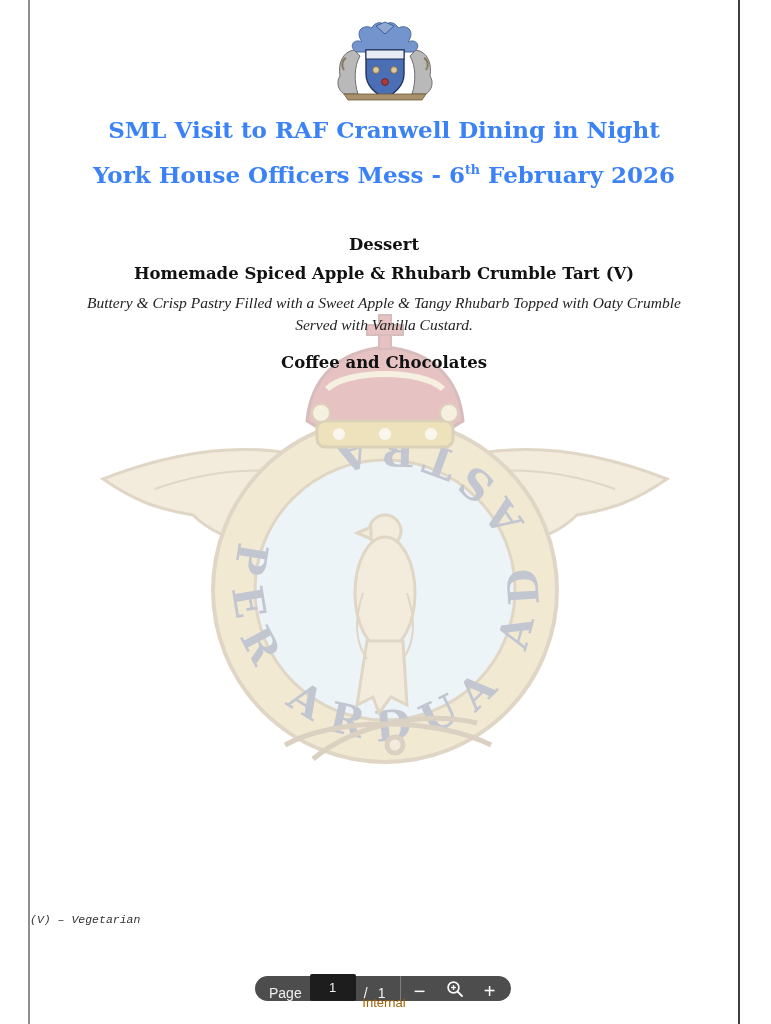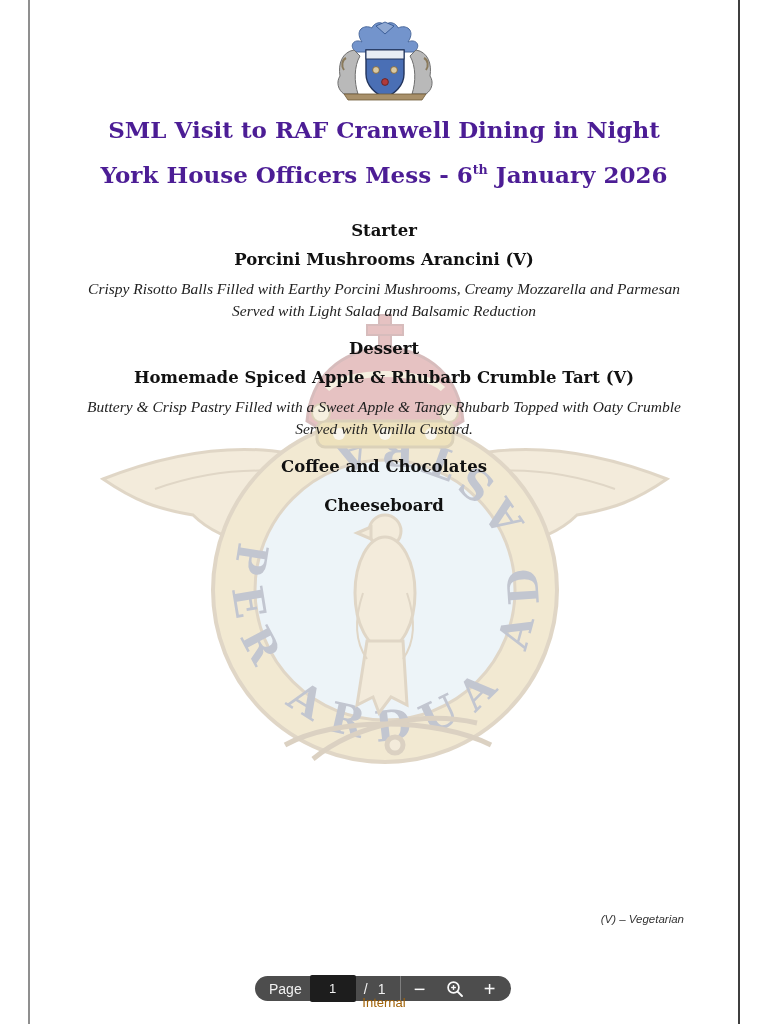--- a/index.html
+++ b/index.html
@@ -16,56 +16,56 @@
 
   
   .crest{position:absolute;left:324px;top:20px;width:122px;height:84px;}
 
   
   .watermark{position:absolute;left:95px;top:293px;width:580px;height:484px;opacity:.3;pointer-events:none;}
 
   
   .doc-title{
     position:absolute;left:30px;top:110px;width:708px;
-    text-align:center;font-weight:bold;font-size:23px;line-height:40px;color:#4c1d95;
+    text-align:center;font-weight:bold;font-size:23px;line-height:40px;color:#3b82f6;
   }
   .doc-title sup{font-size:.55em;vertical-align:super;}
 
   
   .menu{position:absolute;left:30px;top:218px;width:708px;text-align:center;z-index:2;}
   .menu-section{margin:0 0 14px 0;}
   .section-header{
     margin:0 0 4px 0;font-size:16.5px;font-weight:bold;line-height:25px;color:#111;
   }
   .dish-name{font-size:16.5px;font-weight:bold;line-height:25px;margin:0 0 6px 0;color:#111;}
   .menu-section.subsection .dish-name{margin-bottom:0;}
   .dish-desc{
     font-family:"Liberation Serif","DejaVu Serif",serif;
     font-style:italic;font-size:15.5px;line-height:22px;
     max-width:620px;margin:0 auto;color:#222;
   }
 
   
   .legend{
-    position:absolute;left:30px;top:911px;width:654px;text-align:right;
-    font-family:Liberation Sans, sans-serif;font-style:italic;
+    position:absolute;left:30px;top:911px;width:654px;text-align:left;
+    font-family:Liberation Mono, monospace;font-style:italic;
     font-size:11.5px;line-height:17px;color:#333;
   }
 
   
   .classification{
     position:absolute;left:284px;top:995px;width:200px;text-align:center;
     font-family:"Liberation Sans",sans-serif;font-size:13px;color:#a16207;z-index:7;
   }
 
   
   .toolbar{
     position:absolute;left:255px;top:976px;width:256px;height:25px;
     background:rgba(64,64,64,.93);border-radius:21px;z-index:5;
-    display:flex;align-items:center;
+    display:flex;align-items:flex-end;
     font-family:"Liberation Sans",sans-serif;color:#f1f1f1;font-size:14px;
   }
   .toolbar .page-label{margin-left:14px;}
   .toolbar .page-input{
     width:42px;height:25px;margin-left:8px;border:none;border-radius:2px;
     background:#1d1d1d;color:#f1f1f1;text-align:center;font-size:13px;
     font-family:"Liberation Sans",sans-serif;outline:none;
   }
   .toolbar .slash{margin-left:8px;}
   .toolbar .total-pages{margin-left:9px;width:10px;text-align:center;}
@@ -148,41 +148,33 @@
     <circle cx="244" cy="141" r="6" fill="#ece2c4"></circle>
     <circle cx="290" cy="141" r="6" fill="#ece2c4"></circle>
     <circle cx="336" cy="141" r="6" fill="#ece2c4"></circle>
     <circle cx="226" cy="120" r="9" fill="#e3cf9a" stroke="#8a6a1a" stroke-width="2"></circle>
     <circle cx="354" cy="120" r="9" fill="#e3cf9a" stroke="#8a6a1a" stroke-width="2"></circle>
   </g>
 </svg>
 
 <div class="doc-title">
   <div>SML Visit to RAF Cranwell Dining in Night</div>
-  <div><span>York House Officers Mess - 6</span><sup>th</sup><span> January 2026</span></div>
+  <div><span>York House Officers Mess - 6</span><sup>th</sup><span> February 2026</span></div>
 </div>
 
 <div class="menu" id="menu">
-    <div class="menu-section">
-      <div class="section-header">Starter</div>
-      <div class="dish-name">Porcini Mushrooms Arancini (V)</div>
-      <div class="dish-desc">Crispy Risotto Balls Filled with Earthy Porcini Mushrooms, Creamy Mozzarella and Parmesan Served with Light Salad and Balsamic Reduction</div>
-    </div>
     <div class="menu-section subsection">
     </div>
     <div class="menu-section">
       <div class="section-header">Dessert</div>
       <div class="dish-name">Homemade Spiced Apple &amp; Rhubarb Crumble Tart (V)</div>
       <div class="dish-desc">Buttery &amp; Crisp Pastry Filled with a Sweet Apple &amp; Tangy Rhubarb Topped with Oaty Crumble Served with Vanilla Custard.</div>
     </div>
     <div class="menu-section subsection">
       <div class="dish-name">Coffee and Chocolates</div>
-    </div>
-    <div class="menu-section subsection">
-      <div class="dish-name">Cheeseboard</div>
     </div>
   </div>
 
 <div class="legend">
   <div>(V) – Vegetarian</div>
 </div>
 
 <div class="toolbar">
   <span class="page-label">Page</span>
   <input class="page-input" value="1" style="">

